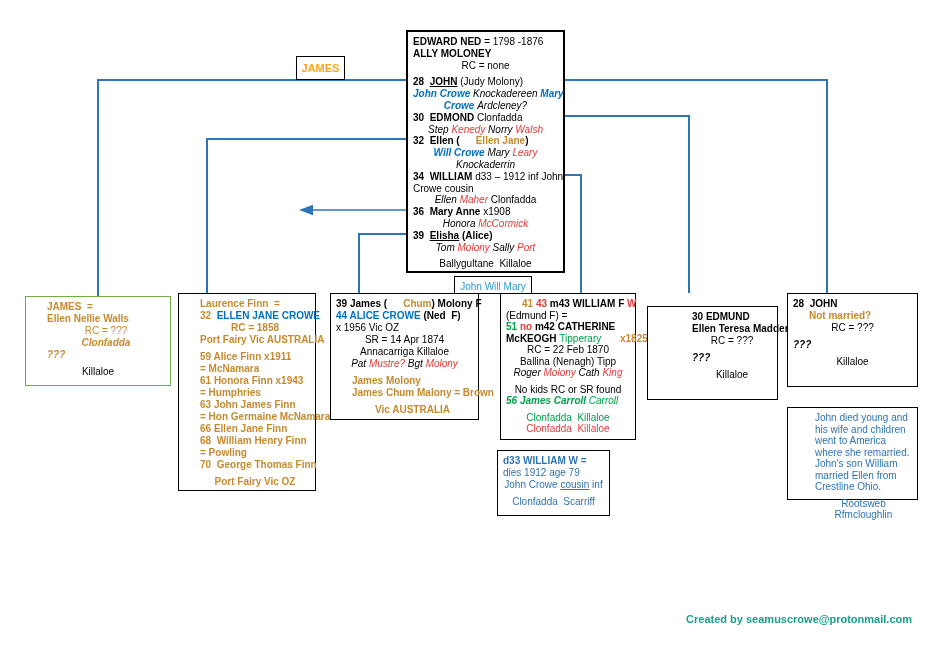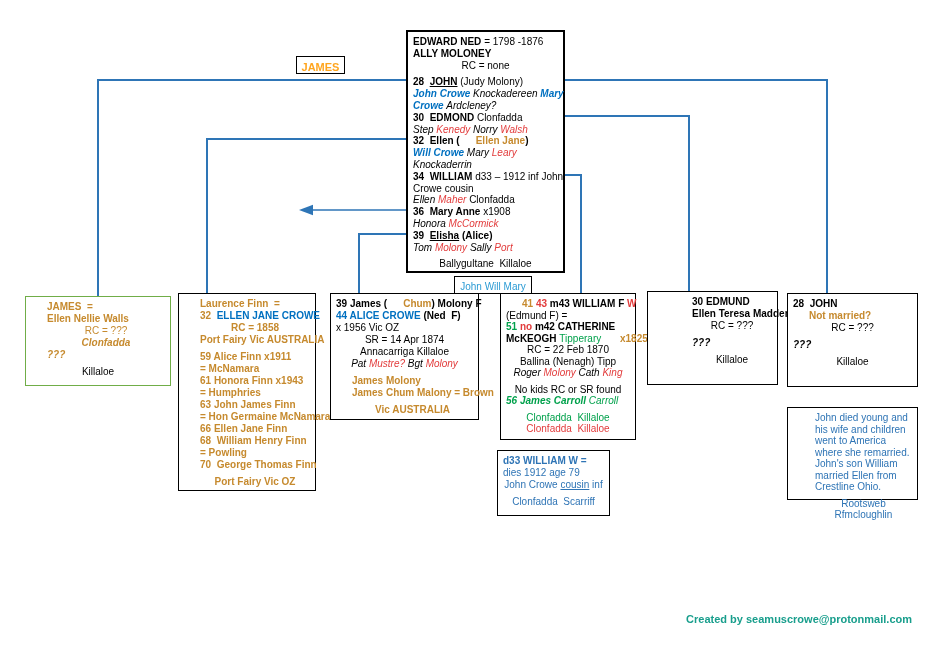--- a/index.html
+++ b/index.html
@@ -3,41 +3,41 @@
 <meta charset="utf-8">
 <style>
   html,body{margin:0;padding:0;background:#fff;}
   #canvas{position:relative;width:950px;height:672px;background:#fff;
           font-family:"Liberation Sans","DejaVu Sans",sans-serif;font-size:10px;color:#000;overflow:hidden;}
   svg.wires{position:absolute;left:0;top:0;width:950px;height:672px;pointer-events:none;}
   .box{position:absolute;background:#fff;border:1.5px solid #000;box-sizing:border-box;padding:4px 5px;line-height:12px;}
   .box .ln{white-space:pre;}
   .box .ln.wrap{white-space:normal;}
   .a-c{text-align:center;}
-  .a-r{text-align:left;}
+  .a-r{text-align:center;}
   .sp{height:5px;}
   .b{font-weight:bold;}
   .i{font-style:italic;}
   .u{text-decoration:underline;}
   .bl{color:#0070C0;}
   .gd{color:#C68A2E;margin-left:16px;}
   .rd{color:#E23B3B;}
   .gr{color:#00A14B;}
   .nb{color:#2E74B5;}
   #main-box{left:406px;top:30px;width:159px;height:243px;border-width:2px;line-height:11.8px;}
-  #james-label{left:296px;top:56px;width:49px;height:18px;padding:0;display:flex;align-items:flex-end;justify-content:center;
+  #james-label{left:296px;top:56px;width:49px;height:24px;padding:0;display:flex;align-items:center;justify-content:center;
                font-size:11px;font-weight:bold;color:#FFA51E;border-width:1.5px;}
   #jwm-box{left:454px;top:276px;width:78px;height:18px;padding:0;border-width:1px;display:flex;align-items:flex-end;justify-content:center;
            color:#2C9BD4;font-size:10px;}
   #green-box{left:25px;top:296px;width:146px;height:90px;border-color:#70AD47;}
   #finn-box{left:178px;top:293px;width:138px;height:198px;}
   #chum-box{left:330px;top:293px;width:149px;height:127px;}
   #wf-box{left:500px;top:293px;width:136px;height:147px;line-height:11.5px;}
   #d33-box{left:497px;top:450px;width:113px;height:66px;}
-  #edmund-box{left:647px;top:291px;width:131px;height:94px;padding-left:44px;}
+  #edmund-box{left:647px;top:306px;width:131px;height:94px;padding-left:44px;}
   #john-box{left:787px;top:293px;width:131px;height:94px;}
   #note-box{left:787px;top:407px;width:131px;height:93px;line-height:11.5px;color:#2E74B5;padding-left:27px;}
   #credit{position:absolute;left:600px;top:613px;width:312px;text-align:right;font-size:11px;font-weight:bold;color:#189E8C;}
 </style>
 </head>
 <body>
 
 <div id="canvas">
 
   <svg class="wires" viewBox="0 0 950 672">

